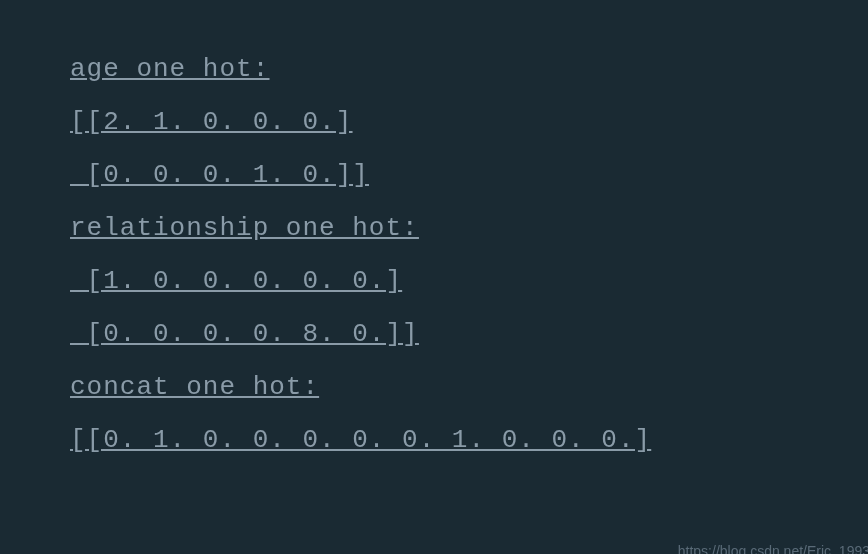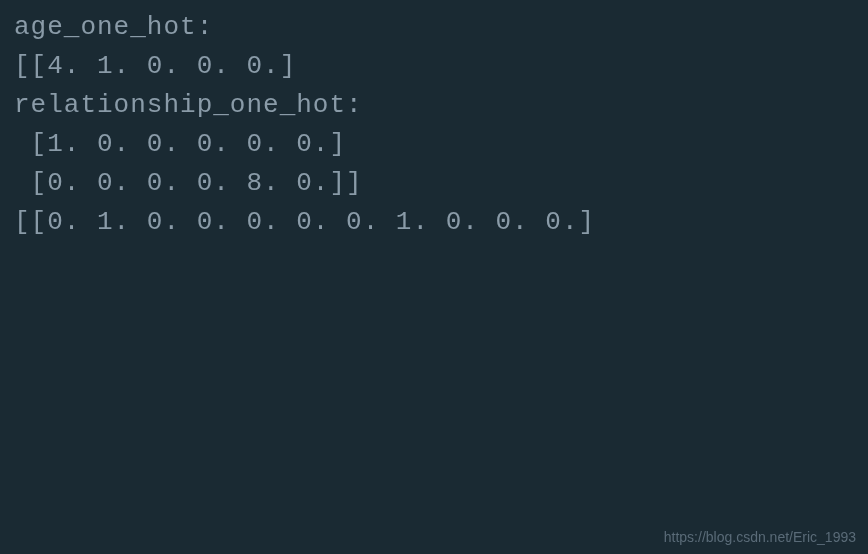--- a/index.html
+++ b/index.html
@@ -1,18 +1,19 @@
 <!DOCTYPE html>
 <html><head>
   <meta charset="utf-8">
   <style>
     * {
-      margin: 0;
+      margin: 14px;
       padding: 0;
       box-sizing: border-box;
+      text-decoration: underline;
     }
     body {
       background-color: #1a2a33;
       width: 868px;
       height: 554px;
       font-family: 'Consolas', 'Monaco', 'Courier New', monospace;
       font-size: 26px;
       color: #8a9ba8;
       padding: 8px 14px;
       line-height: 1.5;
@@ -31,20 +32,22 @@
       color: #5a6b78;
       letter-spacing: 0;
       font-family: Arial, sans-serif;
     }
   </style>
 </head>
 <body>
 
 <div>
   <div class="output-line">age_one_hot:</div>
-  <div class="output-line">[[4. 1. 0. 0. 0.]</div>
+  <div class="output-line">[[2. 1. 0. 0. 0.]</div>
+  <div class="output-line"> [0. 0. 0. 1. 0.]]</div>
   <div class="output-line">relationship_one_hot:</div>
   <div class="output-line"> [1. 0. 0. 0. 0. 0.]</div>
   <div class="output-line"> [0. 0. 0. 0. 8. 0.]]</div>
+  <div class="output-line">concat_one_hot:</div>
   <div class="output-line">[[0. 1. 0. 0. 0. 0. 0. 1. 0. 0. 0.]</div>
 </div>
 
 <div class="watermark">https://blog.csdn.net/Eric_1993</div>
 
 </body></html>

